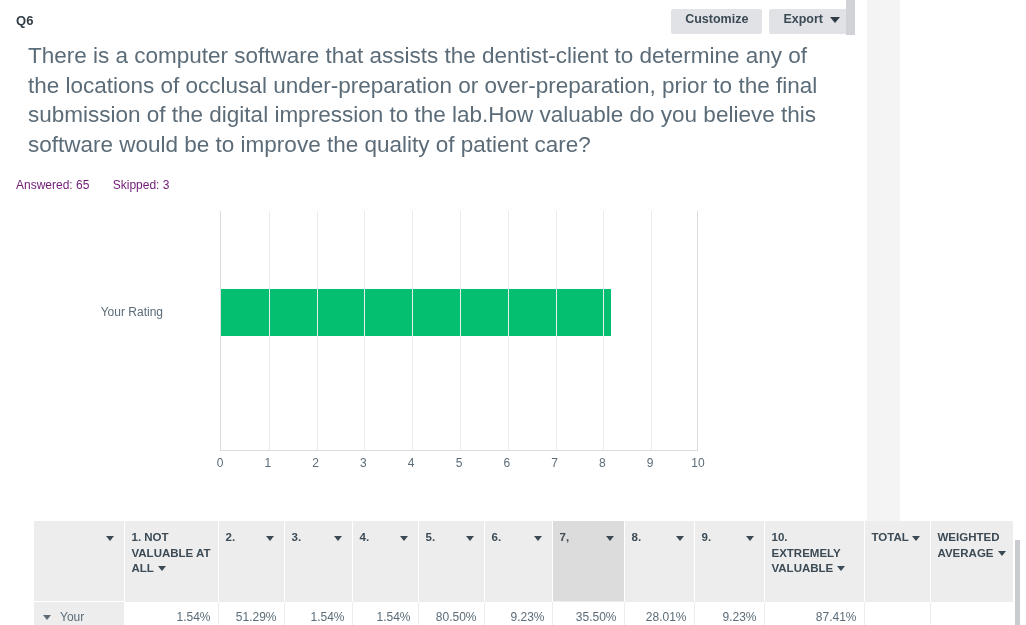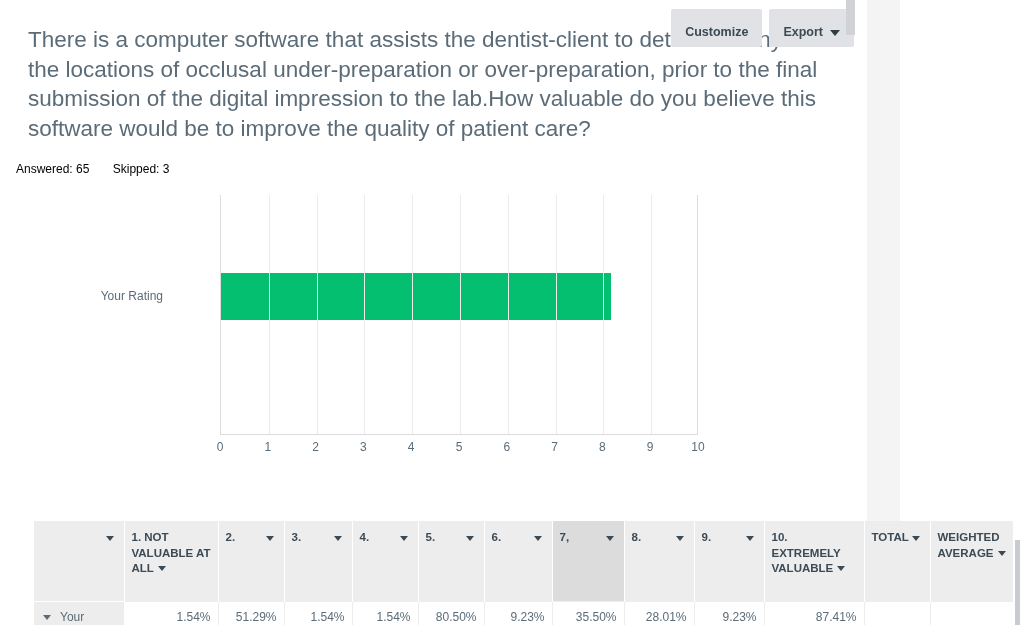--- a/index.html
+++ b/index.html
@@ -95,41 +95,41 @@
     font-size: 22.5px;
     line-height: 29.5px;
     font-weight: 400;
     color: #5b6c78;
     margin: 12px;
     max-width: 838px;
   }
   .q-meta {
     margin-top: 19px;
     font-size: 12px;
-    color: #000000;
+    color: #701a75;
   }
   .q-meta .answered { margin-right: 20px; }
 
   
   .btn-row {
     position: absolute;
     right: 13px;
     top: 9px;
     display: flex;
     gap: 7px;
     z-index: 5;
   }
   .btn {
     background: #e0e2e5;
     border: none;
     color: #3b4a55;
     font-family: "Liberation Sans", sans-serif;
     font-size: 12.5px;
     font-weight: bold;
-    padding: 17px 14px 8px 14px;
+    padding: 4px 14px 8px 14px;
     border-radius: 2px;
     cursor: pointer;
     display: inline-flex;
     align-items: center;
     gap: 7px;
     line-height: 13px;
     justify-content: flex-end;
   }
   .btn .caret {
     display: inline-block;
@@ -293,20 +293,21 @@
       <button class="btn">
         <span>Customize</span>
       </button>
       <button class="btn">
         <span>Export</span>
         <span class="caret"></span>
       </button>
     </div>
 
     <div class="q-header">
+      <div class="q-number">Q6</div>
       <div class="q-text">There is a computer software that assists the dentist-client to determine any of the locations of occlusal under-preparation or over-preparation, prior to the final submission of the digital impression to the lab.How valuable do you believe this software would be to improve the quality of patient care?</div>
       <div class="q-meta">
         <span class="answered">Answered: 65</span>
         <span class="skipped">Skipped: 3</span>
       </div>
     </div>
 
     <div class="chart-wrap">
       <div class="cat-label">Your Rating</div>
       <div class="plot" id="plot">

